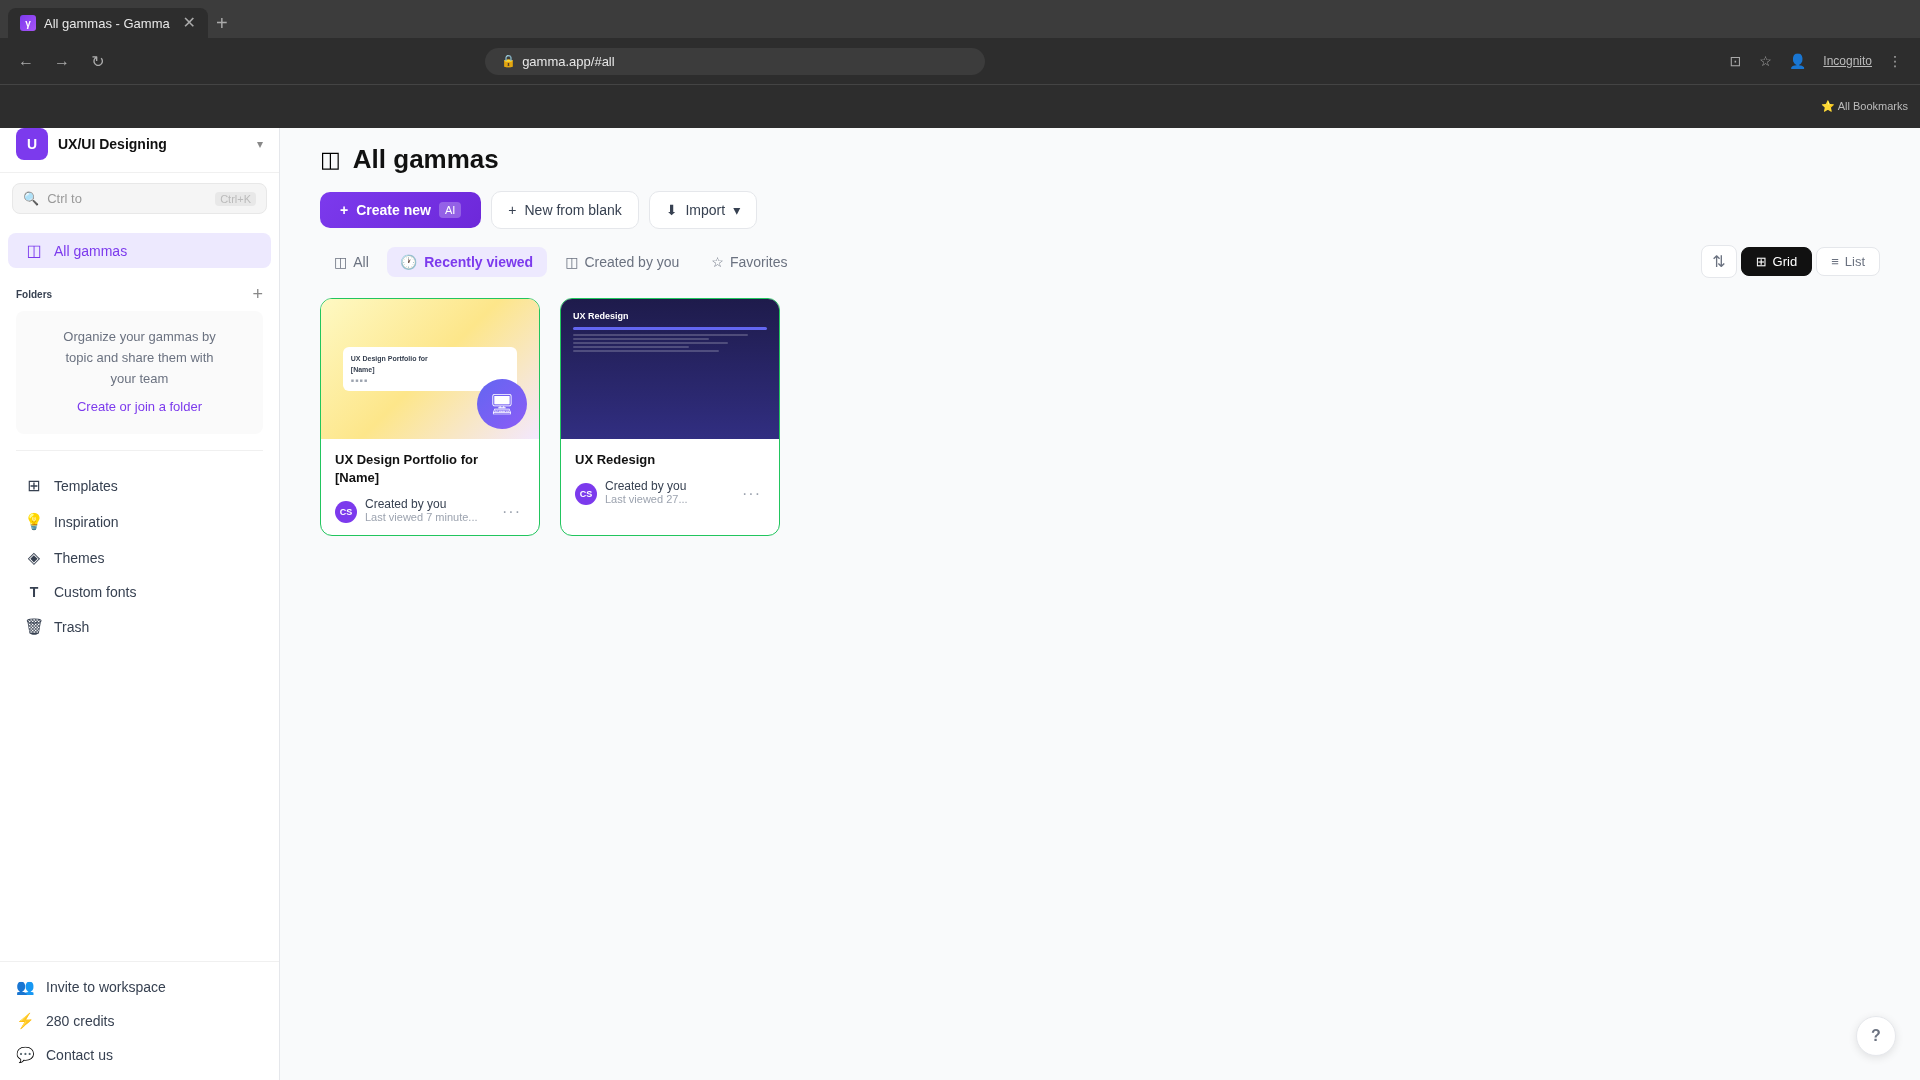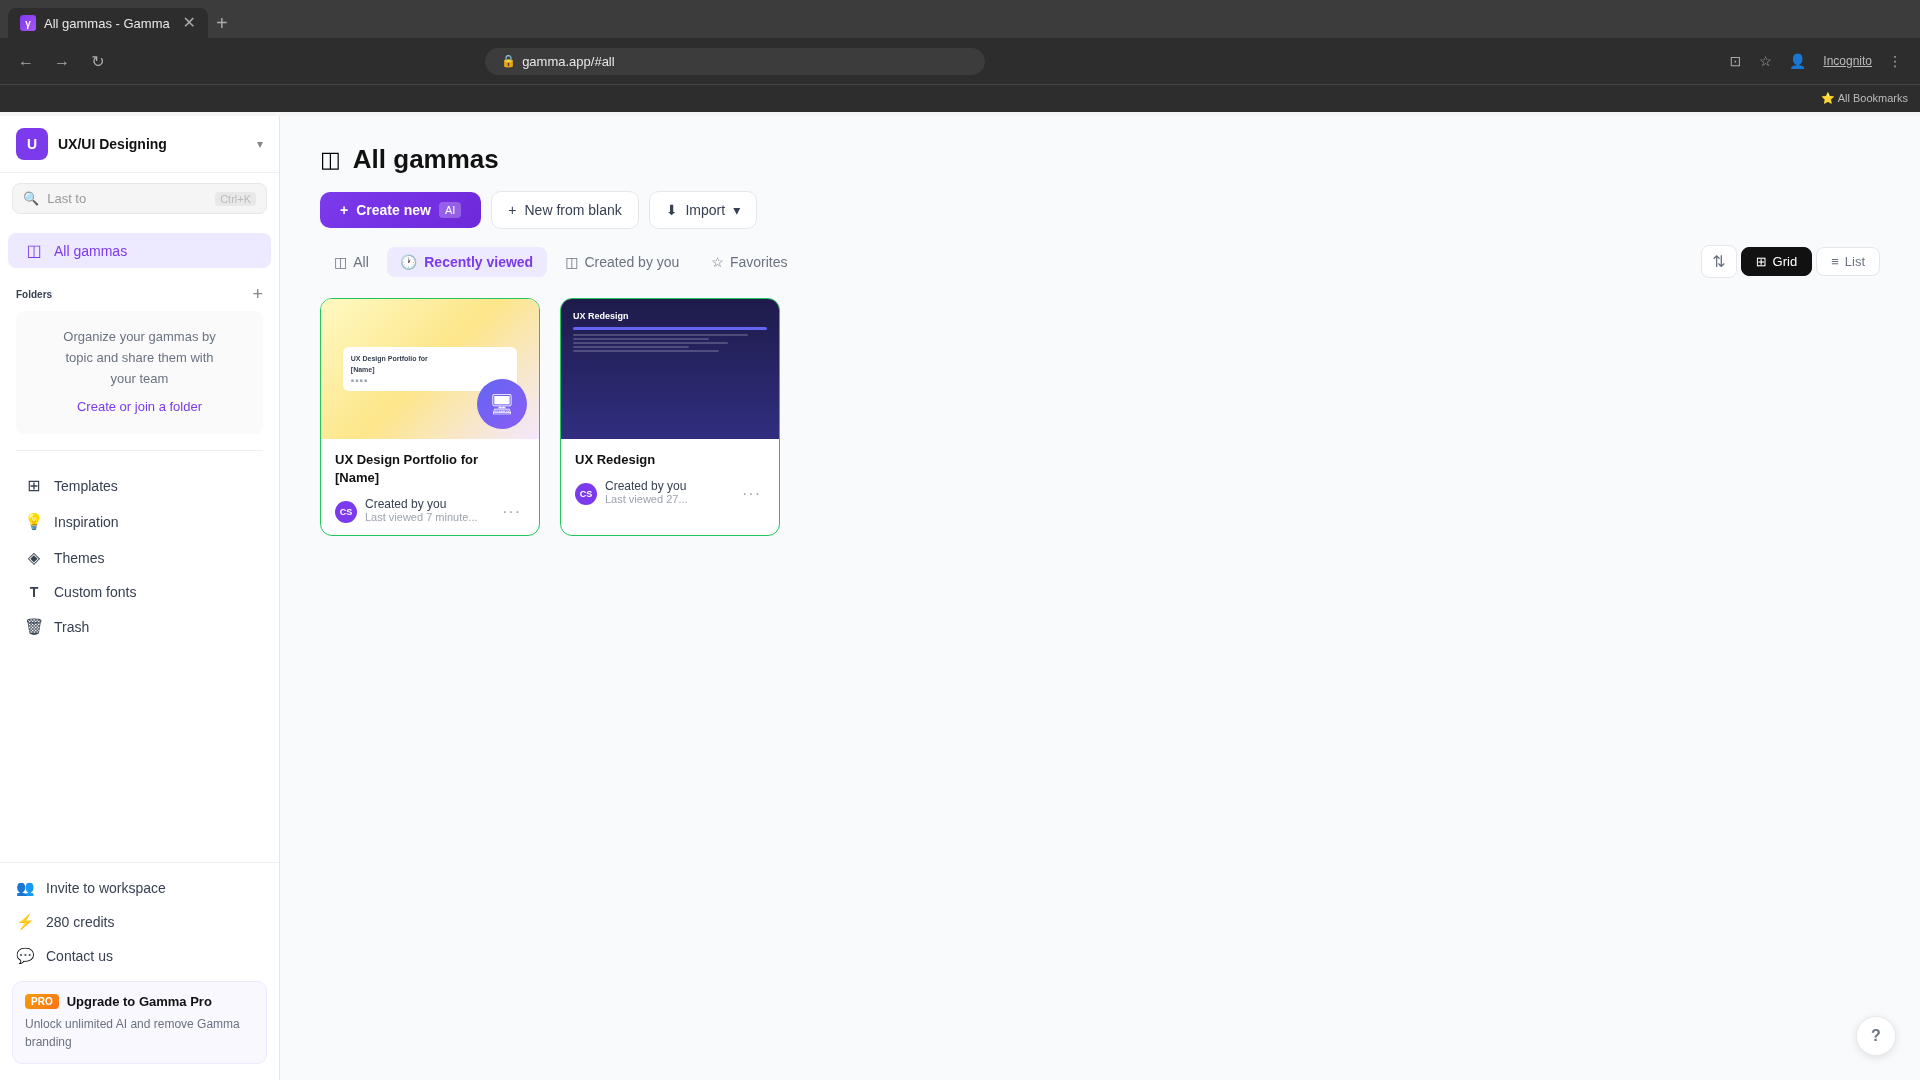--- a/index.html
+++ b/index.html
@@ -12,21 +12,21 @@
     .tab-favicon { width: 16px; height: 16px; background: linear-gradient(135deg, #7c3aed, #a855f7); border-radius: 3px; flex-shrink: 0; display: flex; align-items: center; justify-content: center; }
     .tab-favicon::after { content: 'γ'; color: white; font-size: 10px; font-weight: bold; }
     .tab-close { margin-left: auto; cursor: pointer; color: #aaa; font-size: 16px; line-height: 1; }
     .new-tab-btn { background: none; border: none; color: #aaa; font-size: 20px; cursor: pointer; padding: 4px 8px; }
     .address-bar { background: #2d2d2d; padding: 6px 12px; display: flex; align-items: center; gap: 8px; height: 46px; }
     .nav-btn { background: none; border: none; color: #aaa; font-size: 16px; cursor: pointer; padding: 4px; width: 28px; height: 28px; display: flex; align-items: center; justify-content: center; border-radius: 50%; }
     .url-bar { flex: 1; background: #3c3c3c; border: none; border-radius: 20px; padding: 6px 16px; color: #e8e8e8; font-size: 13px; display: flex; align-items: center; gap: 6px; max-width: 500px; margin: 0 auto; }
     .url-lock { color: #aaa; font-size: 12px; }
     .browser-actions { margin-left: auto; display: flex; gap: 6px; align-items: center; }
     .browser-action-btn { background: none; border: none; color: #aaa; cursor: pointer; font-size: 14px; padding: 4px 6px; }
-    .bookmarks-bar { background: #2d2d2d; padding: 4px 12px; display: flex; align-items: center; gap: 4px; height: 28px; border-top: 1px solid #444; }
+    .bookmarks-bar { background: #2d2d2d; padding: 4px 12px; display: flex; align-items: center; gap: 4px; height: 44px; border-top: 1px solid #444; }
 
     
     .app-wrapper { display: flex; width: 100%; height: 100%; padding-top: 116px; }
 
     
     .sidebar { width: 280px; background: #fff; border-right: 1px solid #e5e7eb; display: flex; flex-direction: column; height: 100%; overflow-y: auto; flex-shrink: 0; position: relative; }
     .sidebar-resize { position: absolute; right: 0; top: 0; bottom: 0; width: 4px; cursor: col-resize; background: transparent; }
 
     .workspace-header { padding: 12px 16px; display: flex; align-items: center; gap: 10px; border-bottom: 1px solid #f0f0f0; }
     .workspace-avatar { width: 32px; height: 32px; background: #7c3aed; border-radius: 8px; display: flex; align-items: center; justify-content: center; color: white; font-weight: 700; font-size: 14px; flex-shrink: 0; }
@@ -153,21 +153,21 @@
     <div class="sidebar-resize"></div>
 
     <div class="workspace-header">
       <div class="workspace-avatar">U</div>
       <span class="workspace-name">UX/UI Designing</span>
       <span class="workspace-chevron">▾</span>
     </div>
 
     <div class="search-bar">
       <span class="search-icon">🔍</span>
-      <span class="search-placeholder">Last to</span>
+      <span class="search-placeholder">Ctrl to</span>
       <span class="search-shortcut">Ctrl+K</span>
     </div>
 
     <div class="sidebar-nav">
       <div class="sidebar-item active">
         <span class="sidebar-item-icon">◫</span>
         <span>All gammas</span>
       </div>
     </div>
 
@@ -216,27 +216,20 @@
       </div>
       <div class="bottom-item">
         <span class="bottom-icon">⚡</span>
         <span>280 credits</span>
       </div>
       <div class="bottom-item">
         <span class="bottom-icon">💬</span>
         <span>Contact us</span>
       </div>
 
-      <div class="upgrade-section">
-        <div class="upgrade-header">
-          <span class="pro-badge">PRO</span>
-          <span class="upgrade-title">Upgrade to Gamma Pro</span>
-        </div>
-        <p class="upgrade-desc">Unlock unlimited AI and remove Gamma branding</p>
-      </div>
     </div>
   </div>
 
   <div class="main-content">
     <div class="main-header">
       <span class="main-title-icon">◫</span>
       <h1 class="main-title">All gammas</h1>
     </div>
 
     <div class="toolbar">

